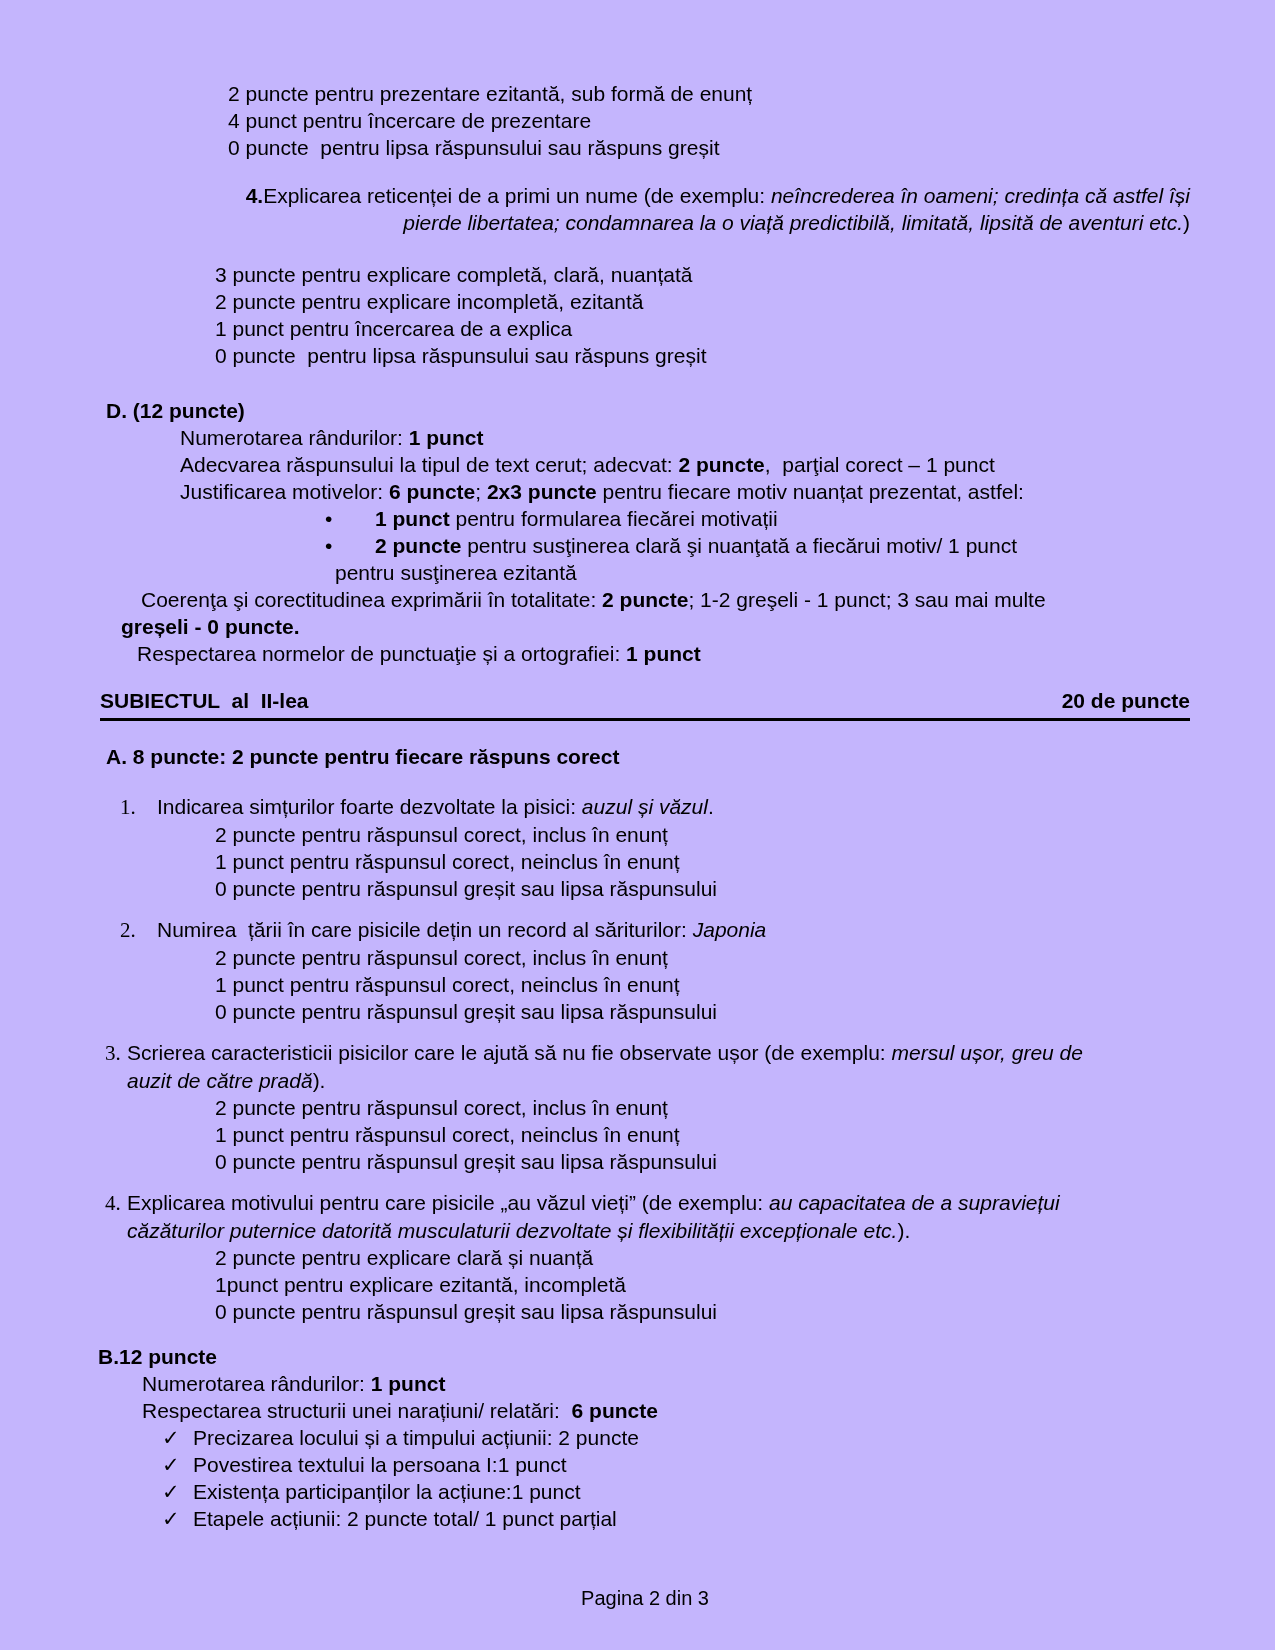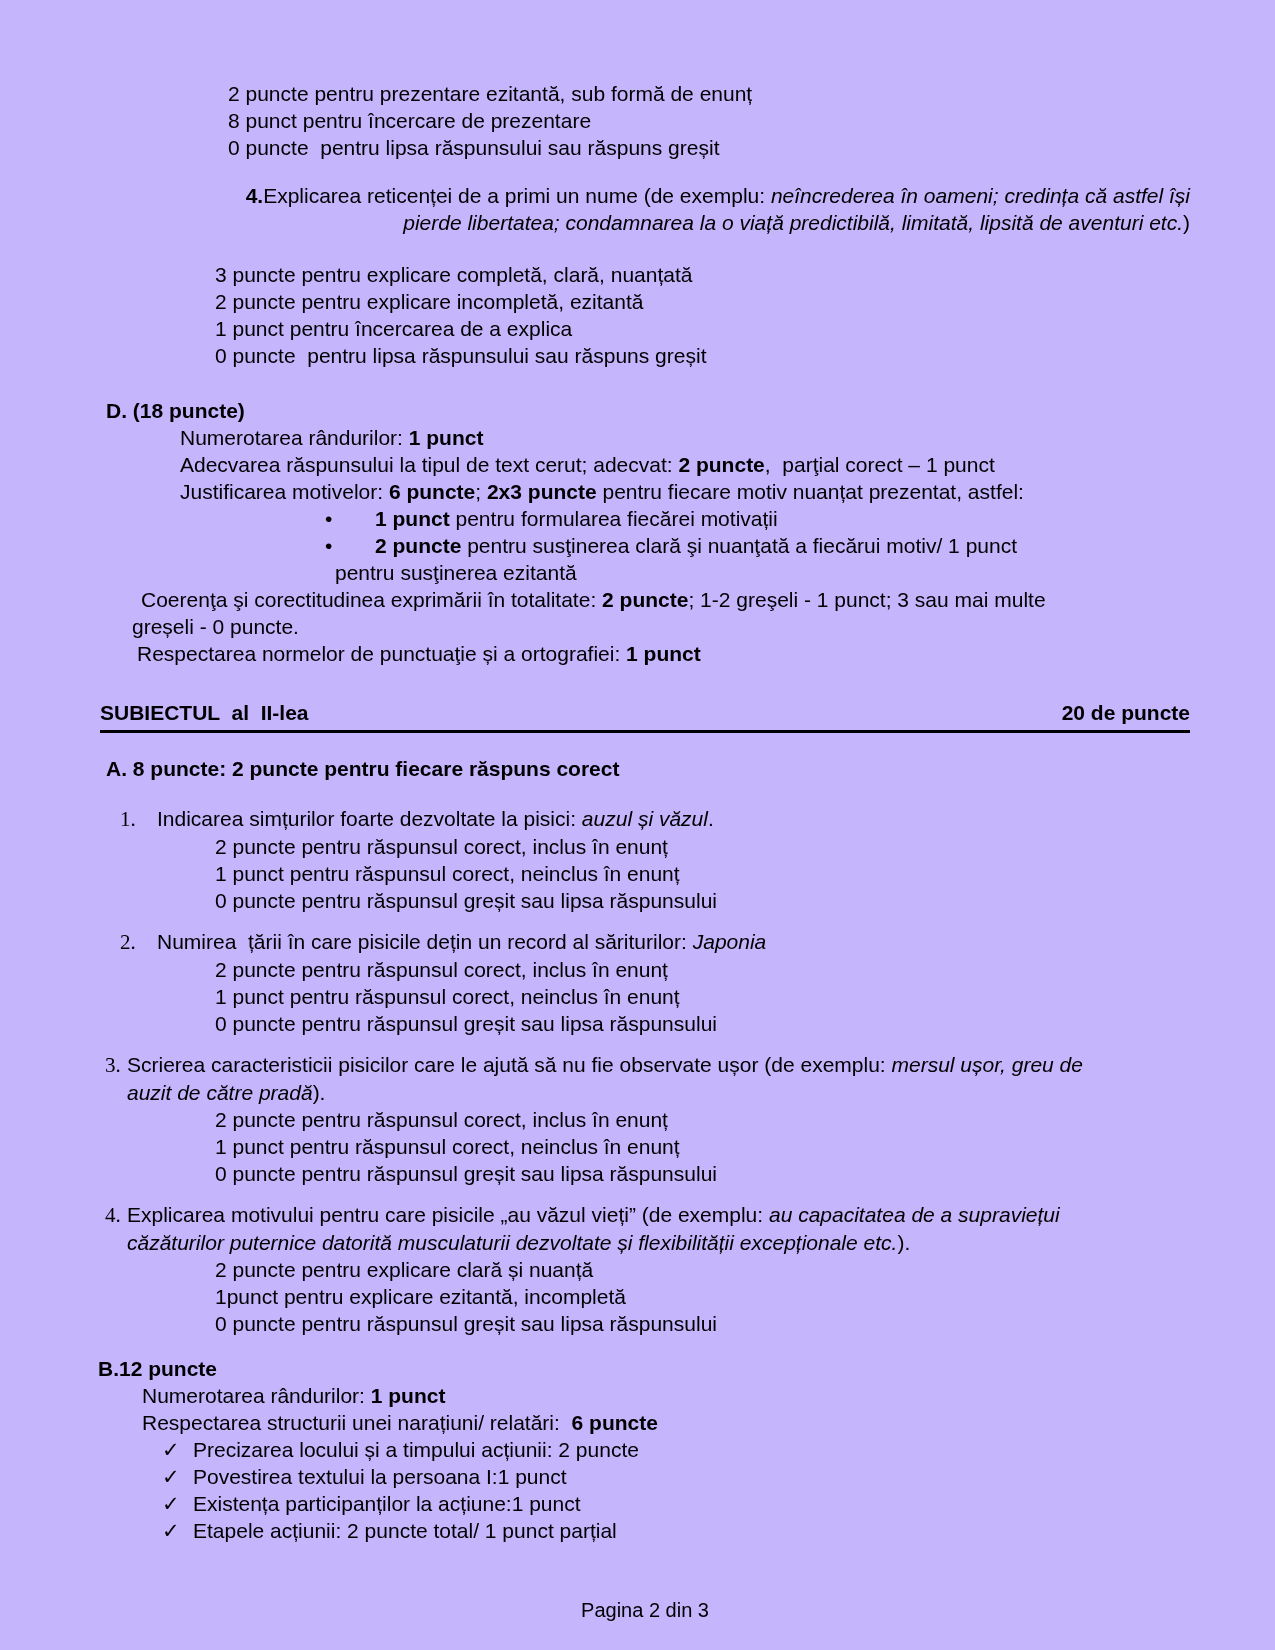--- a/index.html
+++ b/index.html
@@ -25,25 +25,25 @@
   .c4-rubric .ln{margin-left:115px;}
 
   
   .d-heading{margin-left:6px;margin-top:28px;font-weight:700;}
   .d-line{margin-left:80px;}
   .bullet-row{display:flex;margin-left:225px;}
   .bullet-glyph{width:50px;flex:0 0 50px;}
   .bullet-text{flex:1;}
   .bullet-cont{margin-left:235px;}
   .d-coer1{margin-left:41px;max-width:1060px;}
-  .d-coer2{margin-left:32px;}
+  .d-coer2{margin-left:21px;font-weight:bold;}
   .d-resp{margin-left:37px;}
 
   
-  .subject-row{display:flex;justify-content:space-between;font-weight:700;margin-top:32px;}
+  .subject-row{display:flex;justify-content:space-between;font-weight:700;margin-top:20px;}
   .rule{height:3px;background:#000;margin-top:4px;}
 
   
   .a-heading{margin-top:22px;font-weight:700;margin-left:6px;}
   .item{margin-top:14px;}
   .item.first-item{margin-top:23px;}
   .item-12{margin-left:20px;padding-left:37px;}
   .item-12 .first{text-indent:-37px;}
   .item-12 .num{display:inline-block;width:37px;text-indent:0;}
   .item-34{margin-left:5px;padding-left:22px;max-width:1010px;}
@@ -62,37 +62,37 @@
 
   .footer{margin-top:53px;text-align:center;font-family:Liberation Sans, sans-serif;font-size:20px;}
 </style>
 </head>
 <body>
 
 <div class="page">
 
   <div class="c-rubric">
     <div class="ln"><span>2 puncte pentru prezentare ezitantă, sub formă de enunț</span></div>
-    <div class="ln"><span>8 punct pentru încercare de prezentare</span></div>
+    <div class="ln"><span>4 punct pentru încercare de prezentare</span></div>
     <div class="ln"><span>0 puncte  pentru lipsa răspunsului sau răspuns greșit</span></div>
   </div>
 
   <div class="c-item4">
     <div class="ln first"><span class="num b">4.</span><span>Explicarea reticenței de a primi un nume (de exemplu: </span><span class="i">neîncrederea în oameni; credința că astfel își</span></div>
     <div class="ln"><span class="i">pierde libertatea; condamnarea la o viață predictibilă, limitată, lipsită de aventuri etc.</span><span>)</span></div>
   </div>
 
   <div class="c4-rubric">
     <div class="ln"><span>3 puncte pentru explicare completă, clară, nuanțată</span></div>
     <div class="ln"><span>2 puncte pentru explicare incompletă, ezitantă</span></div>
     <div class="ln"><span>1 punct pentru încercarea de a explica</span></div>
     <div class="ln"><span>0 puncte  pentru lipsa răspunsului sau răspuns greșit</span></div>
   </div>
 
-  <div class="ln d-heading">D. (18 puncte)</div>
+  <div class="ln d-heading">D. (12 puncte)</div>
   <div class="ln d-line"><span>Numerotarea rândurilor: </span><span class="b">1 punct</span></div>
   <div class="ln d-line"><span>Adecvarea răspunsului la tipul de text cerut; adecvat: </span><span class="b">2 puncte</span><span>,  parţial corect – 1 punct</span></div>
   <div class="ln d-line"><span>Justificarea motivelor: </span><span class="b">6 puncte</span><span>; </span><span class="b">2x3 puncte</span><span> pentru fiecare motiv nuanțat prezentat, astfel:</span></div>
   <div class="bullet-row">
       <span class="bullet-glyph">•</span>
       <div class="ln bullet-text"><span class="b">1 punct</span><span> pentru formularea fiecărei motivații</span></div>
     </div>
   <div class="bullet-row">
       <span class="bullet-glyph">•</span>
       <div class="ln bullet-text"><span class="b">2 puncte</span><span> pentru susţinerea clară şi nuanţată a fiecărui motiv/ 1 punct</span></div>

